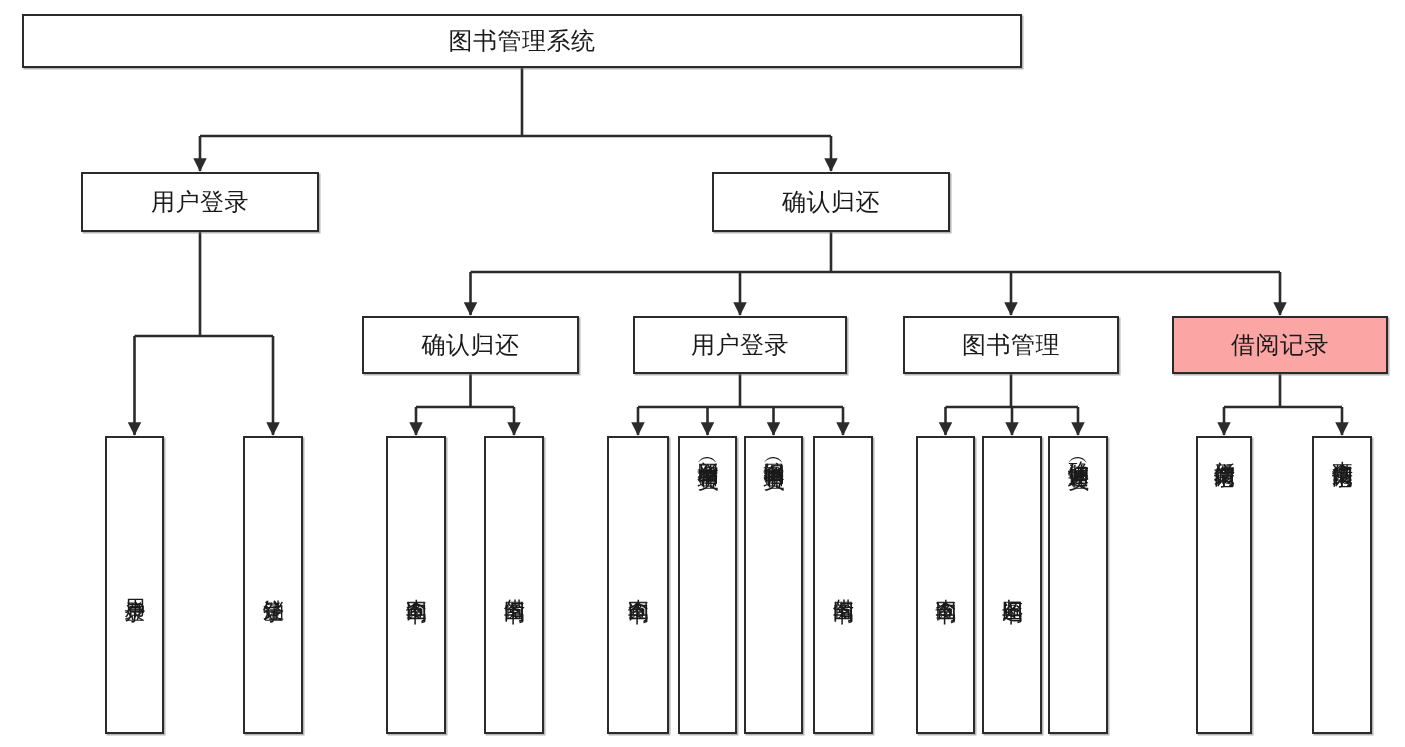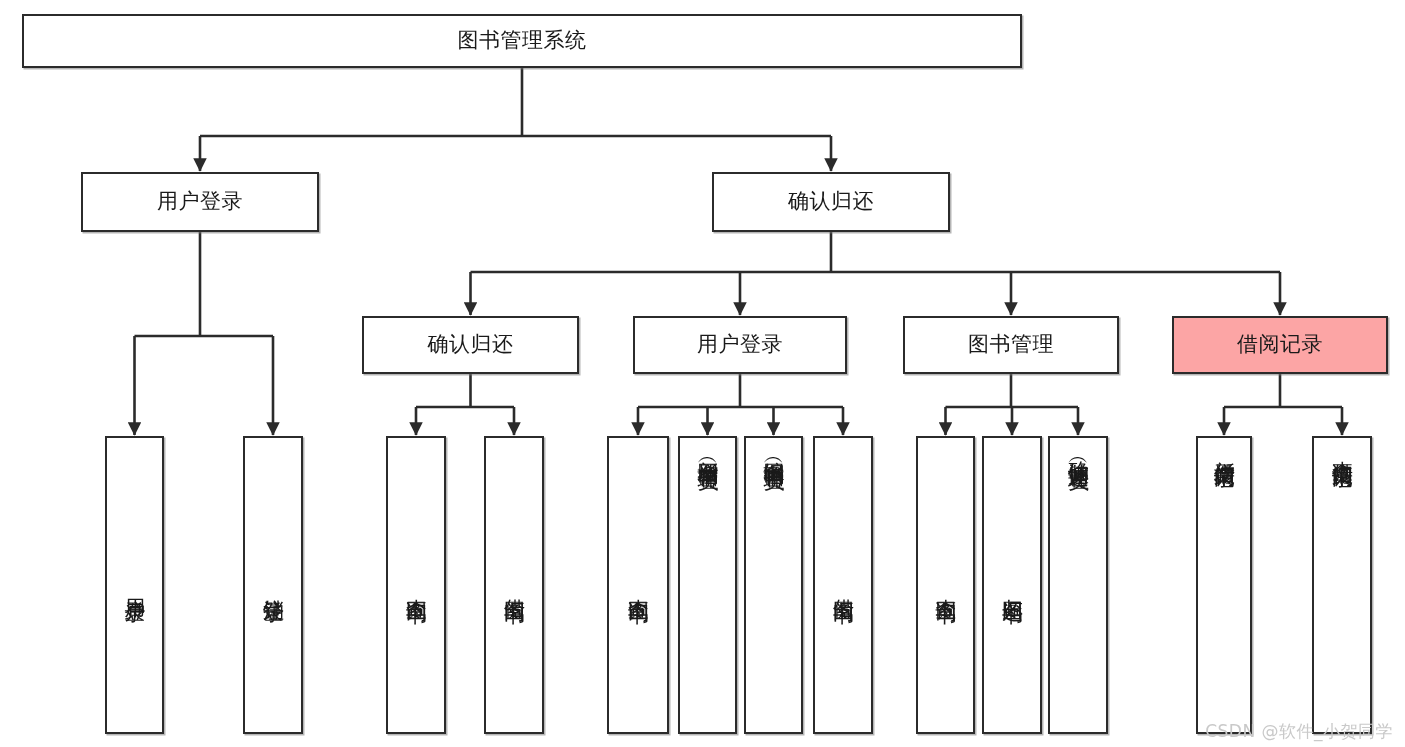--- a/index.html
+++ b/index.html
@@ -35,21 +35,21 @@
     color: #1a1a1a;
     box-shadow: 1.5px 1.5px 0 0 rgba(120,120,120,0.55);
   }
   .node .lbl {
     display: block;
     text-align: center;
     line-height: 1.12;
     letter-spacing: 0.5px;
   }
   .node.horiz .lbl {
-    font-size: 21px;
+    font-size: 24px;
     white-space: nowrap;
   }
   .node.vert {
     align-items: flex-start;
     padding-top: 6px;
   }
   .node.vert .lbl {
     writing-mode: vertical-rl;
     text-orientation: upright;
     font-size: 21px;
@@ -171,14 +171,13 @@
       <div class="node vert" style="left: 1048px; top: 436px; width: 60px; height: 298px; border-color: rgb(43, 43, 43); background: rgb(255, 255, 255);">
         <span class="lbl" style="color: rgb(26, 26, 26);">确认归还（管理员）</span>
       </div>
       <div class="node vert" style="left: 1196px; top: 436px; width: 56px; height: 298px; border-color: rgb(43, 43, 43); background: rgb(255, 255, 255);">
         <span class="lbl" style="color: rgb(26, 26, 26);">新增借阅记录</span>
       </div>
       <div class="node vert" style="left: 1312px; top: 436px; width: 60px; height: 298px; border-color: rgb(43, 43, 43); background: rgb(255, 255, 255);">
         <span class="lbl" style="color: rgb(26, 26, 26);">查询借阅记录</span>
       </div>
     </div>
-  <div id="watermark">CSDN @软件_小贺同学</div>
 </div>
 
 </body></html>

